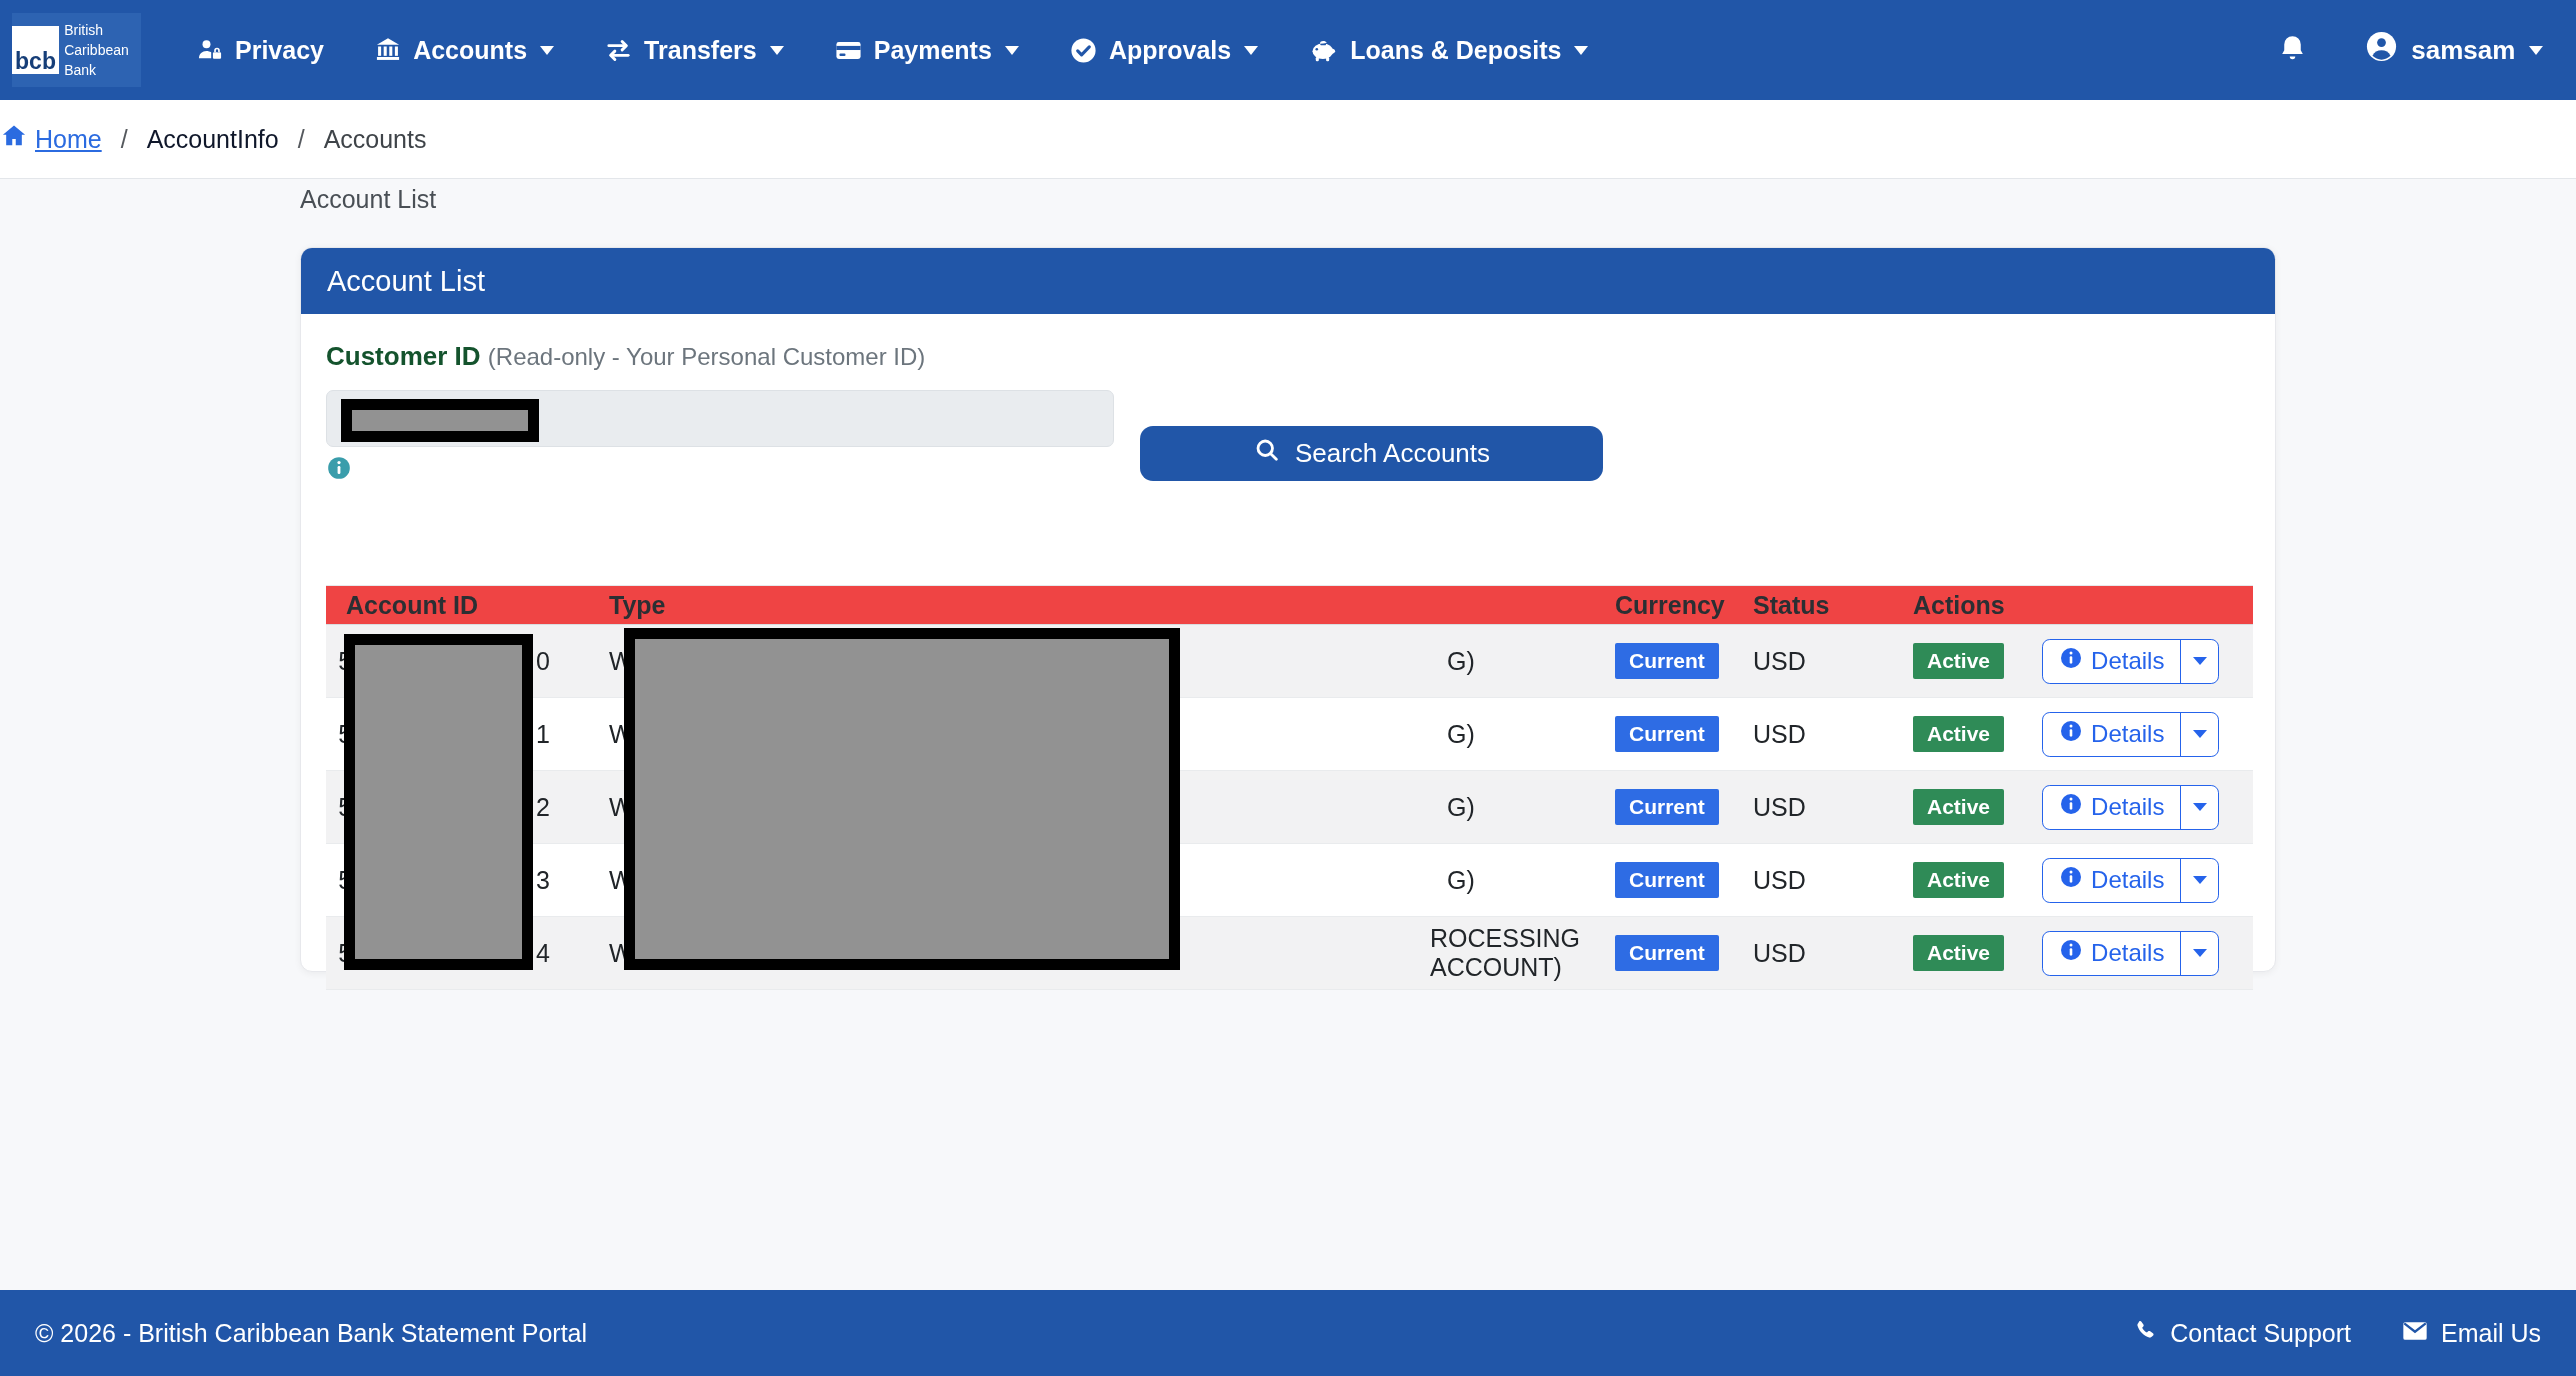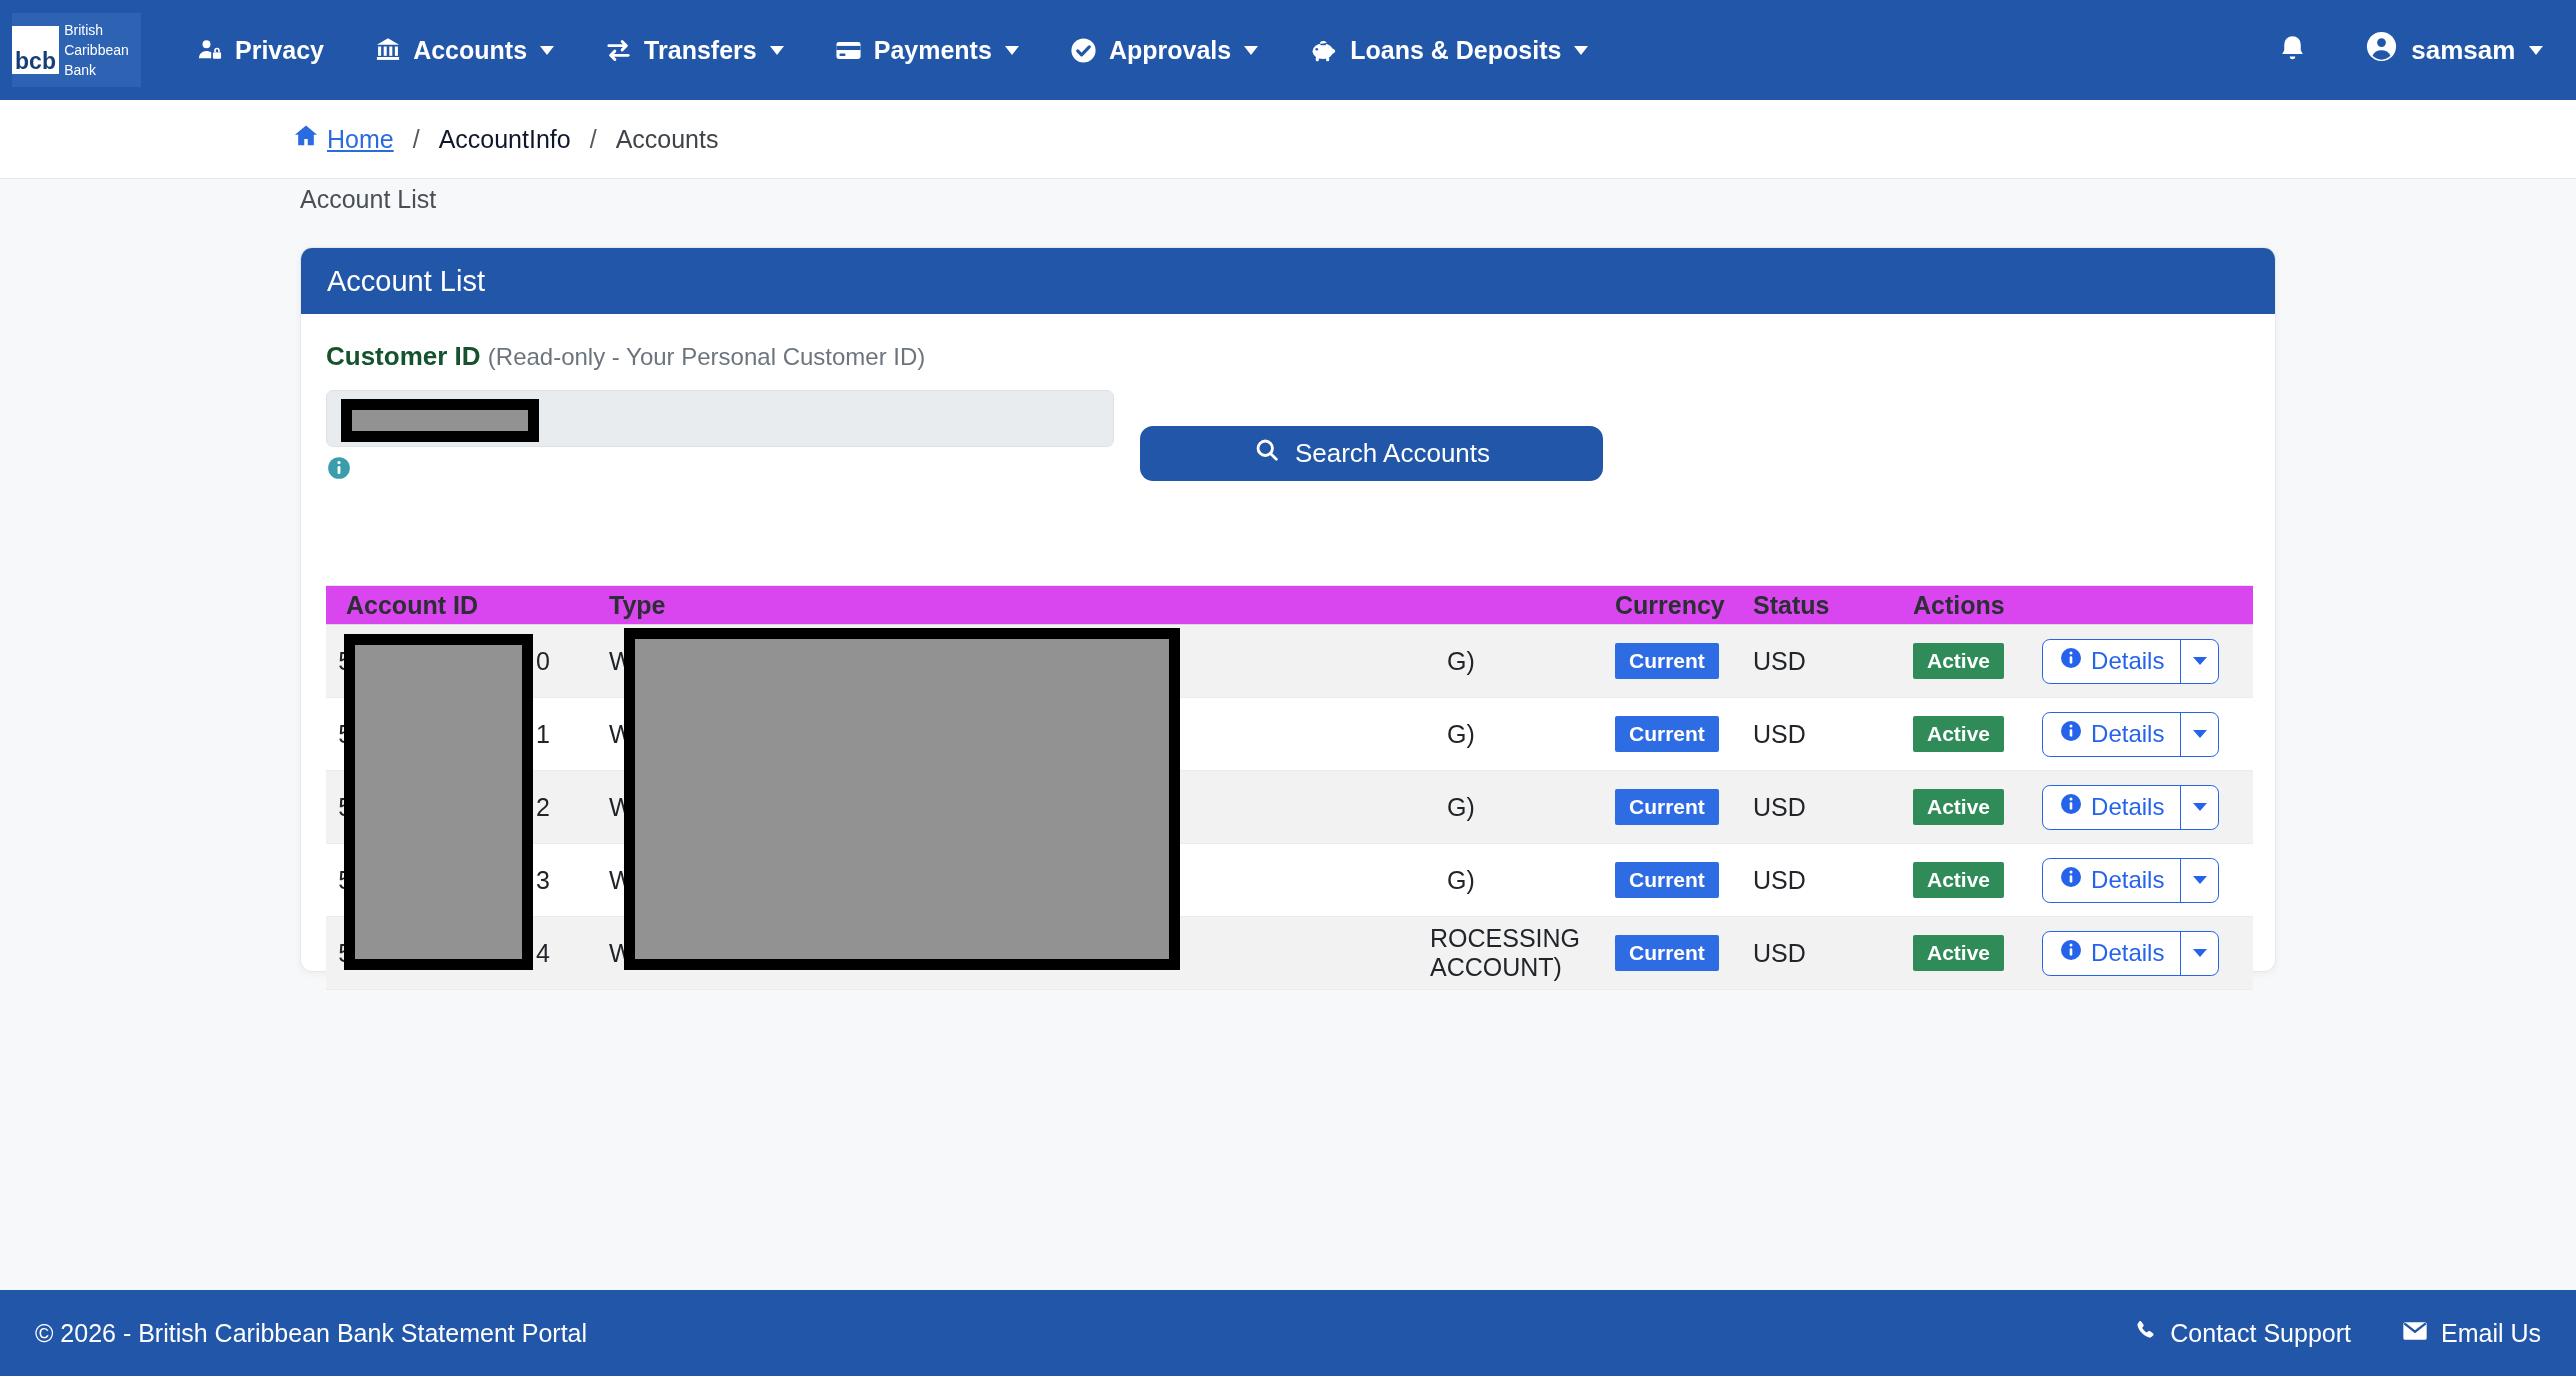--- a/index.html
+++ b/index.html
@@ -13,21 +13,21 @@
   .logo-text { color:#fff; font-size:14px; line-height:20px; margin-left:5.2px; letter-spacing:0; }
   .nav-items { display:flex; align-items:center; gap:50px; margin-left:55px; }
   .nav-item { display:flex; align-items:center; gap:11.2px; color:#fff; font-size:25px; font-weight:bold; cursor:pointer; }
   .nav-item svg { display:block; }
   .caret { width:0; height:0; border-left:7.8px solid transparent; border-right:7.8px solid transparent;
     border-top:9.5px solid #fff; margin-left:1.7px; }
   .nav-right { margin-left:auto; display:flex; align-items:center; gap:55px; }
   .user-chip { display:flex; align-items:center; gap:12px; color:#fff; font-size:26px; font-weight:bold; cursor:pointer; }
 
   .breadcrumb-bar { position:absolute; top:100px; left:0; width:2576px; height:79px; background:#ffffff;
-    border-bottom:1.7px solid #e3e6ea; display:flex; align-items:center; padding-left:292px; }
+    border-bottom:1.7px solid #e3e6ea; display:flex; align-items:center; }
   .crumb { font-size:25px; display:flex; align-items:center; gap:12px; }
   .crumb a { color:#2b6be0; text-decoration:underline; display:flex; align-items:center; gap:7px; cursor:pointer; }
   .crumb .sep { color:#55595e; margin:0 7px; }
   .crumb .plain { color:#0f172a; }
   .crumb .last { color:#3f4449; }
 
   .page-title { position:absolute; top:185px; left:300px; font-size:25px; color:#494f55; }
 
   .card { position:absolute; top:247px; left:300px; width:1976px; height:725px; background:#ffffff;
     border:0.9px solid #e7e8ec; border-radius:12px; box-shadow:0 1.7px 7px rgba(0,0,0,0.05); }
@@ -42,21 +42,21 @@
   .redact { background:#929292; border:11.2px solid #000; }
   .input-redact { position:absolute; left:14px; top:7.8px; width:198px; height:43px; }
   .info-line { position:absolute; left:25px; top:207px; display:flex; align-items:center; gap:10.4px;
     color:#3a9dab; font-size:24px; }
   .search-btn { position:absolute; left:839px; top:178px; width:463px; height:55px; background:#2156a8;
     border:none; border-radius:13px; color:#fff; font-size:26px; font-family:inherit;
     display:flex; align-items:center; justify-content:center; gap:14px; cursor:pointer; }
 
   .tablewrap { position:absolute; left:25px; top:271px; width:1927px; }
   .t-header, .t-row { display:grid; grid-template-columns:263px 1006px 138px 160px 129px 231px; align-items:center; }
-  .t-header { height:40px; background:#d946ef; border-top:0.9px solid #e6e8eb; border-bottom:1.7px solid #d9dcdf;
+  .t-header { height:40px; background:#ef4444; border-top:0.9px solid #e6e8eb; border-bottom:1.7px solid #d9dcdf;
     font-weight:bold; font-size:25px; color:#2b2f33; }
   .t-header > div { padding-left:20px; }
   .t-row { height:73px; font-size:25px; border-bottom:0.9px solid #e9ebed; background:#fff; }
   .t-row.odd { background:#f2f2f3; }
   .t-row > div { padding-left:20px; position:relative; height:100%; display:flex; align-items:center; }
   .id-prefix { margin-left:-7.8px; }
   .id-suffix { position:absolute; left:210px; }
   .name-suffix { position:absolute; left:858px; }
   .name-suffix.long { left:841px; }
   .badge { font-size:21px; font-weight:bold; color:#fff; padding:6px 14px; border-radius:2px; }

